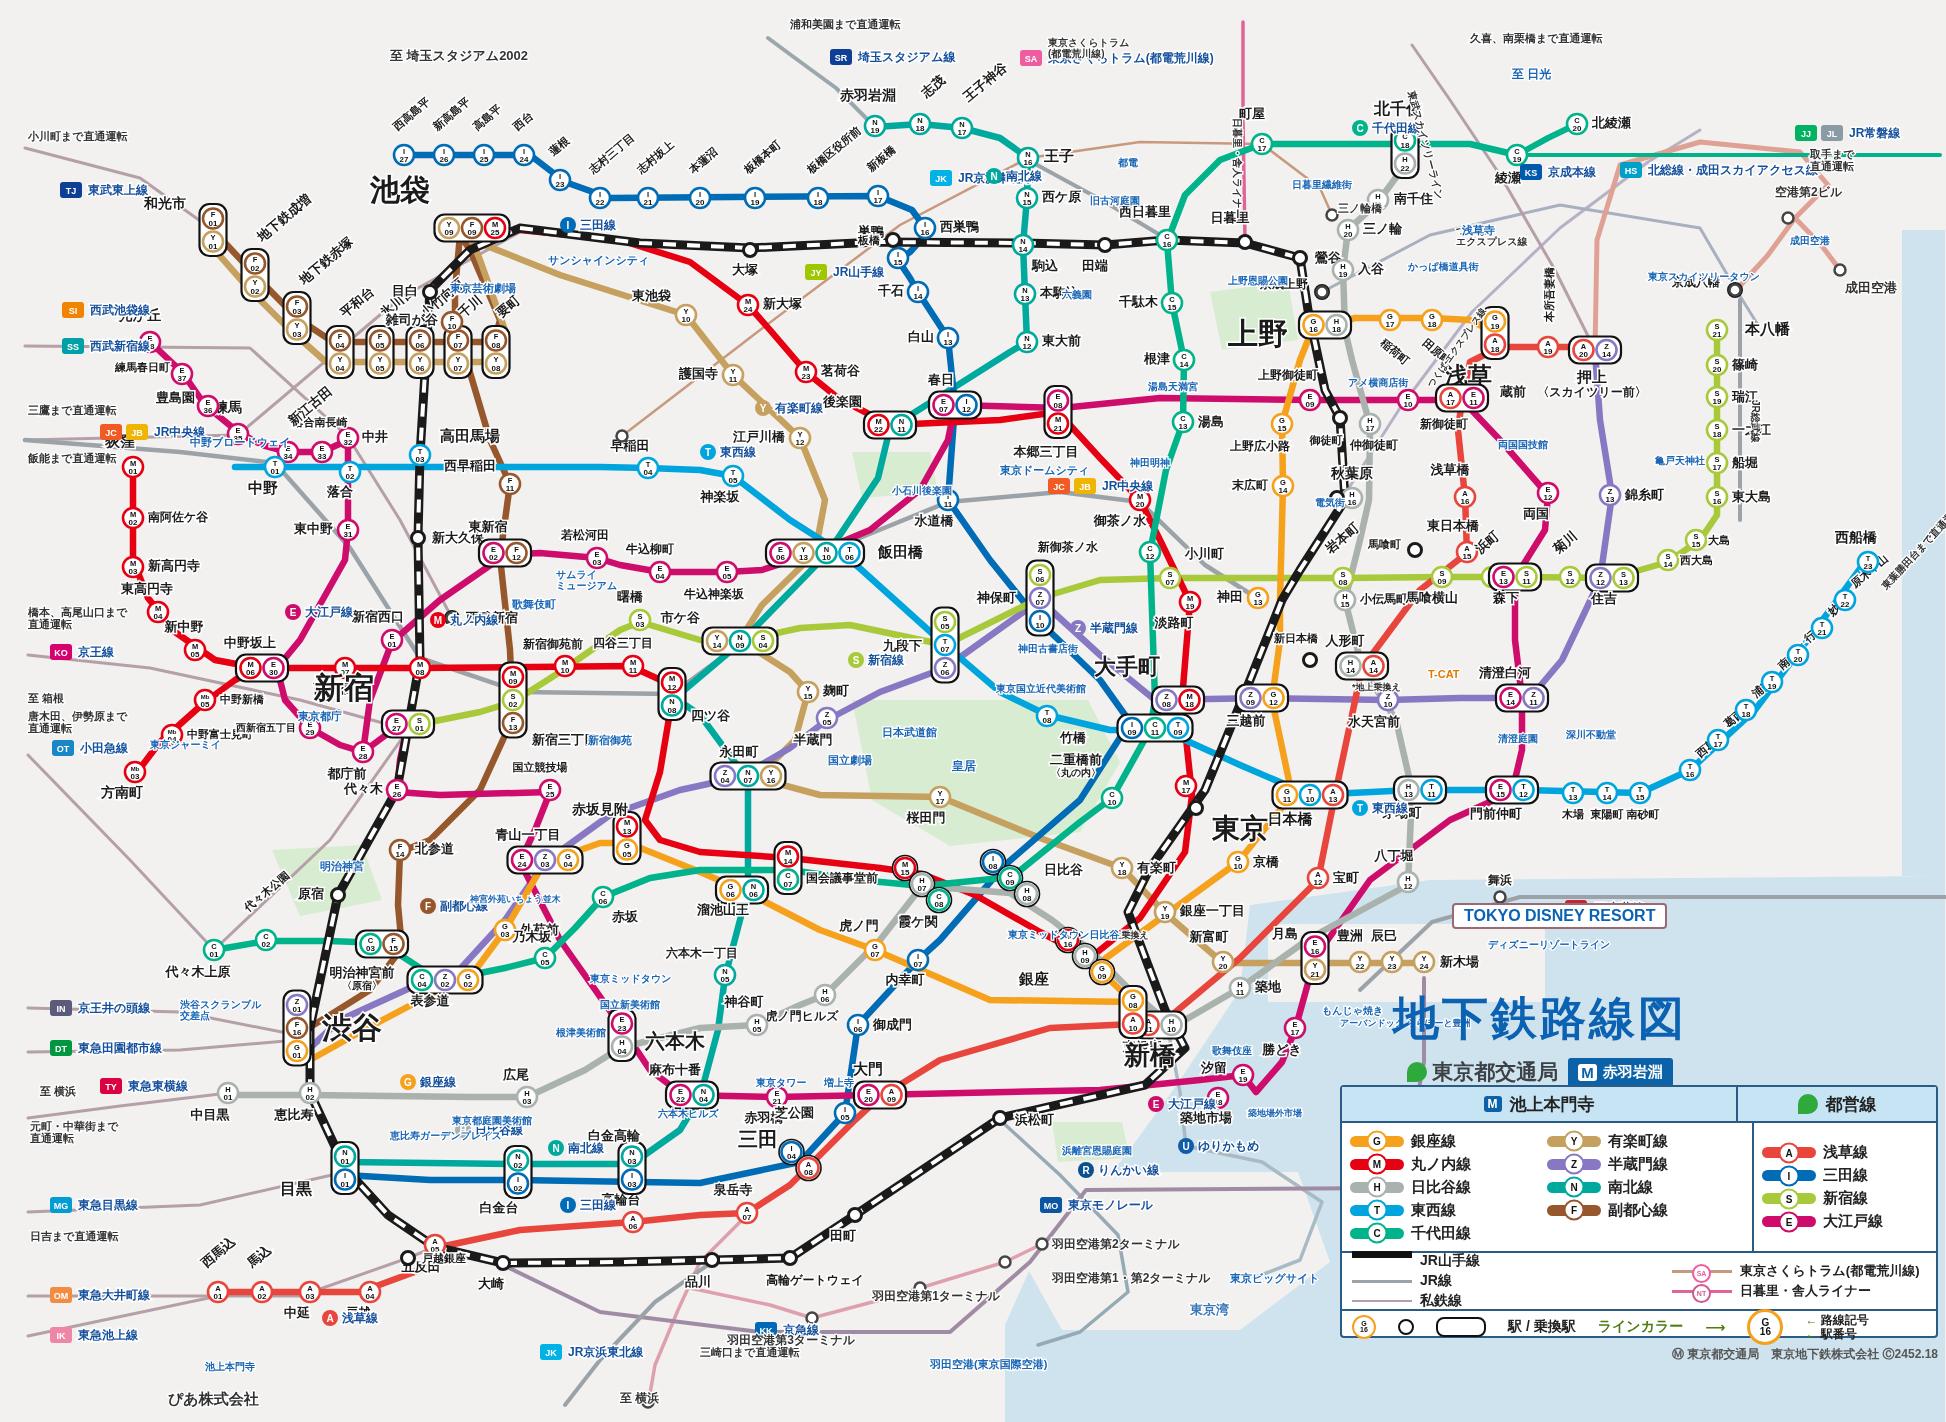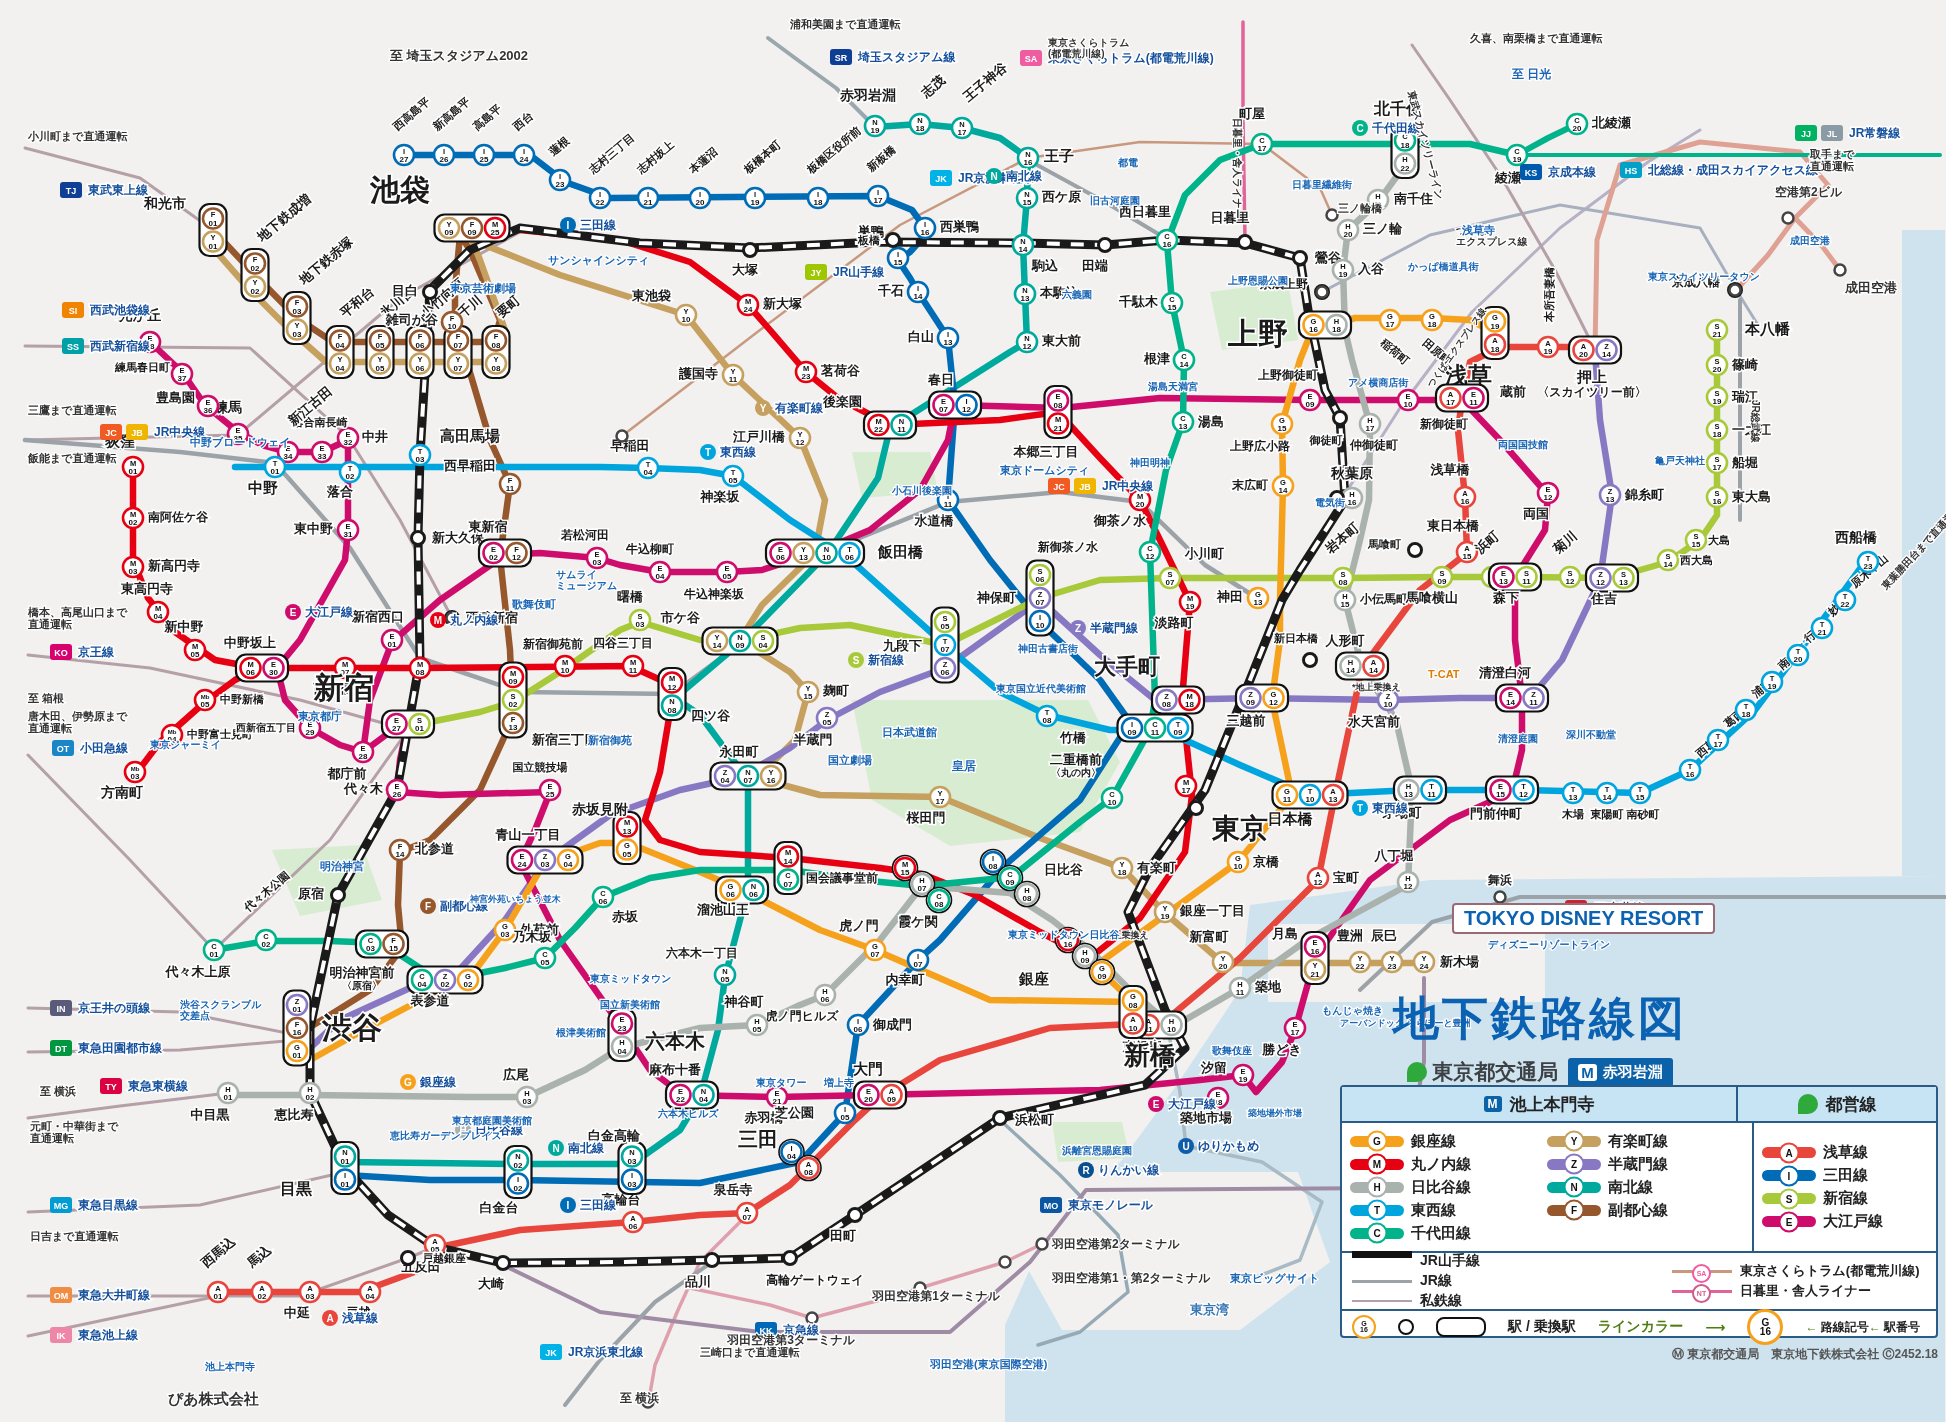--- a/index.html
+++ b/index.html
@@ -31,21 +31,21 @@
   #lg-other .col{padding:3px 10px;display:flex;flex-direction:column;justify-content:center;gap:2px;}
   #lg-other .col.left{width:300px;}
   .oth{display:flex;align-items:center;gap:8px;font-weight:bold;font-size:14px;}
   .ln-sample{width:60px;height:0;flex:none;position:relative;}
   #lg-key{display:flex;align-items:center;padding:0 10px;gap:22px;height:31px;font-weight:bold;font-size:14px;}
   .keybadge{width:20px;height:20px;border-radius:50%;background:#fff;border:2.5px solid #f6a11c;display:flex;flex-direction:column;align-items:center;justify-content:center;font-size:7px;font-weight:bold;line-height:6px;flex:none;color:#111;}
   .keybadge.big{width:30px;height:30px;font-size:10px;line-height:9px;border-width:3px;}
   .capsule-demo{width:46px;height:16px;border:2.5px solid #111;border-radius:8px;background:#fff;flex:none;}
   .keycirc{width:12px;height:12px;border:2.5px solid #111;border-radius:50%;background:#fff;flex:none;}
   #footer-line{left:1340px;top:1346px;width:598px;text-align:right;font-size:12px;color:#555;font-weight:bold;}
-  #disney{left:1452px;top:903px;border:2px solid #9a6a74;background:#fff;border-radius:4px;padding:2px 10px;font-size:20px;font-weight:bold;color:#0b62b2;}
+  #disney{left:1452px;top:903px;border:2px solid #9a6a74;background:#fff;border-radius:4px;padding:2px 10px;font-size:16px;font-weight:bold;color:#0b62b2;}
   .arrowtxt{color:#4d7c0f;}
 </style>
 </head>
 <body>
 
 <div id="stage">
   <svg id="mapsvg" width="1946" height="1422" viewBox="0 0 1946 1422">
       <polygon points="1250,905 1430,880 1945,876 1945,1422 1005,1422 1005,1325 1042,1242 1122,1160 1176,1086 1240,990" fill="#cfe3ee" stroke="none"></polygon>
       <polygon points="1048,1172 1298,1172 1330,1262 1240,1330 1062,1330 1024,1262" fill="#f2f1ef" stroke="none"></polygon>
       <polygon points="1268,924 1545,924 1545,1002 1268,1002" fill="#f2f1ef" stroke="none"></polygon>
@@ -2436,21 +2436,21 @@
         </span>
       <span class="keycirc"></span>
       <span class="capsule-demo"></span>
       <span>駅 / 乗換駅</span>
       <span class="arrowtxt">ラインカラー</span>
       <span class="arrowtxt">⟶</span>
       <span class="keybadge big">
           <span>G</span>
           <span>16</span>
         </span>
-      <span style="display:flex;flex-direction:row;font-size:12px;line-height:14px;">
+      <span style="display:flex;flex-direction:column;font-size:12px;line-height:14px;">
         <span><span class="arrowtxt">←</span> <span>路線記号</span></span>
         <span><span class="arrowtxt">←</span> <span>駅番号</span></span>
       </span>
     </div>
   </div>
 
   <div class="panel" id="footer-line">Ⓜ 東京都交通局　東京地下鉄株式会社 Ⓒ2452.18</div>
   <div class="panel" id="disney">TOKYO DISNEY RESORT</div>
 </div>
 

